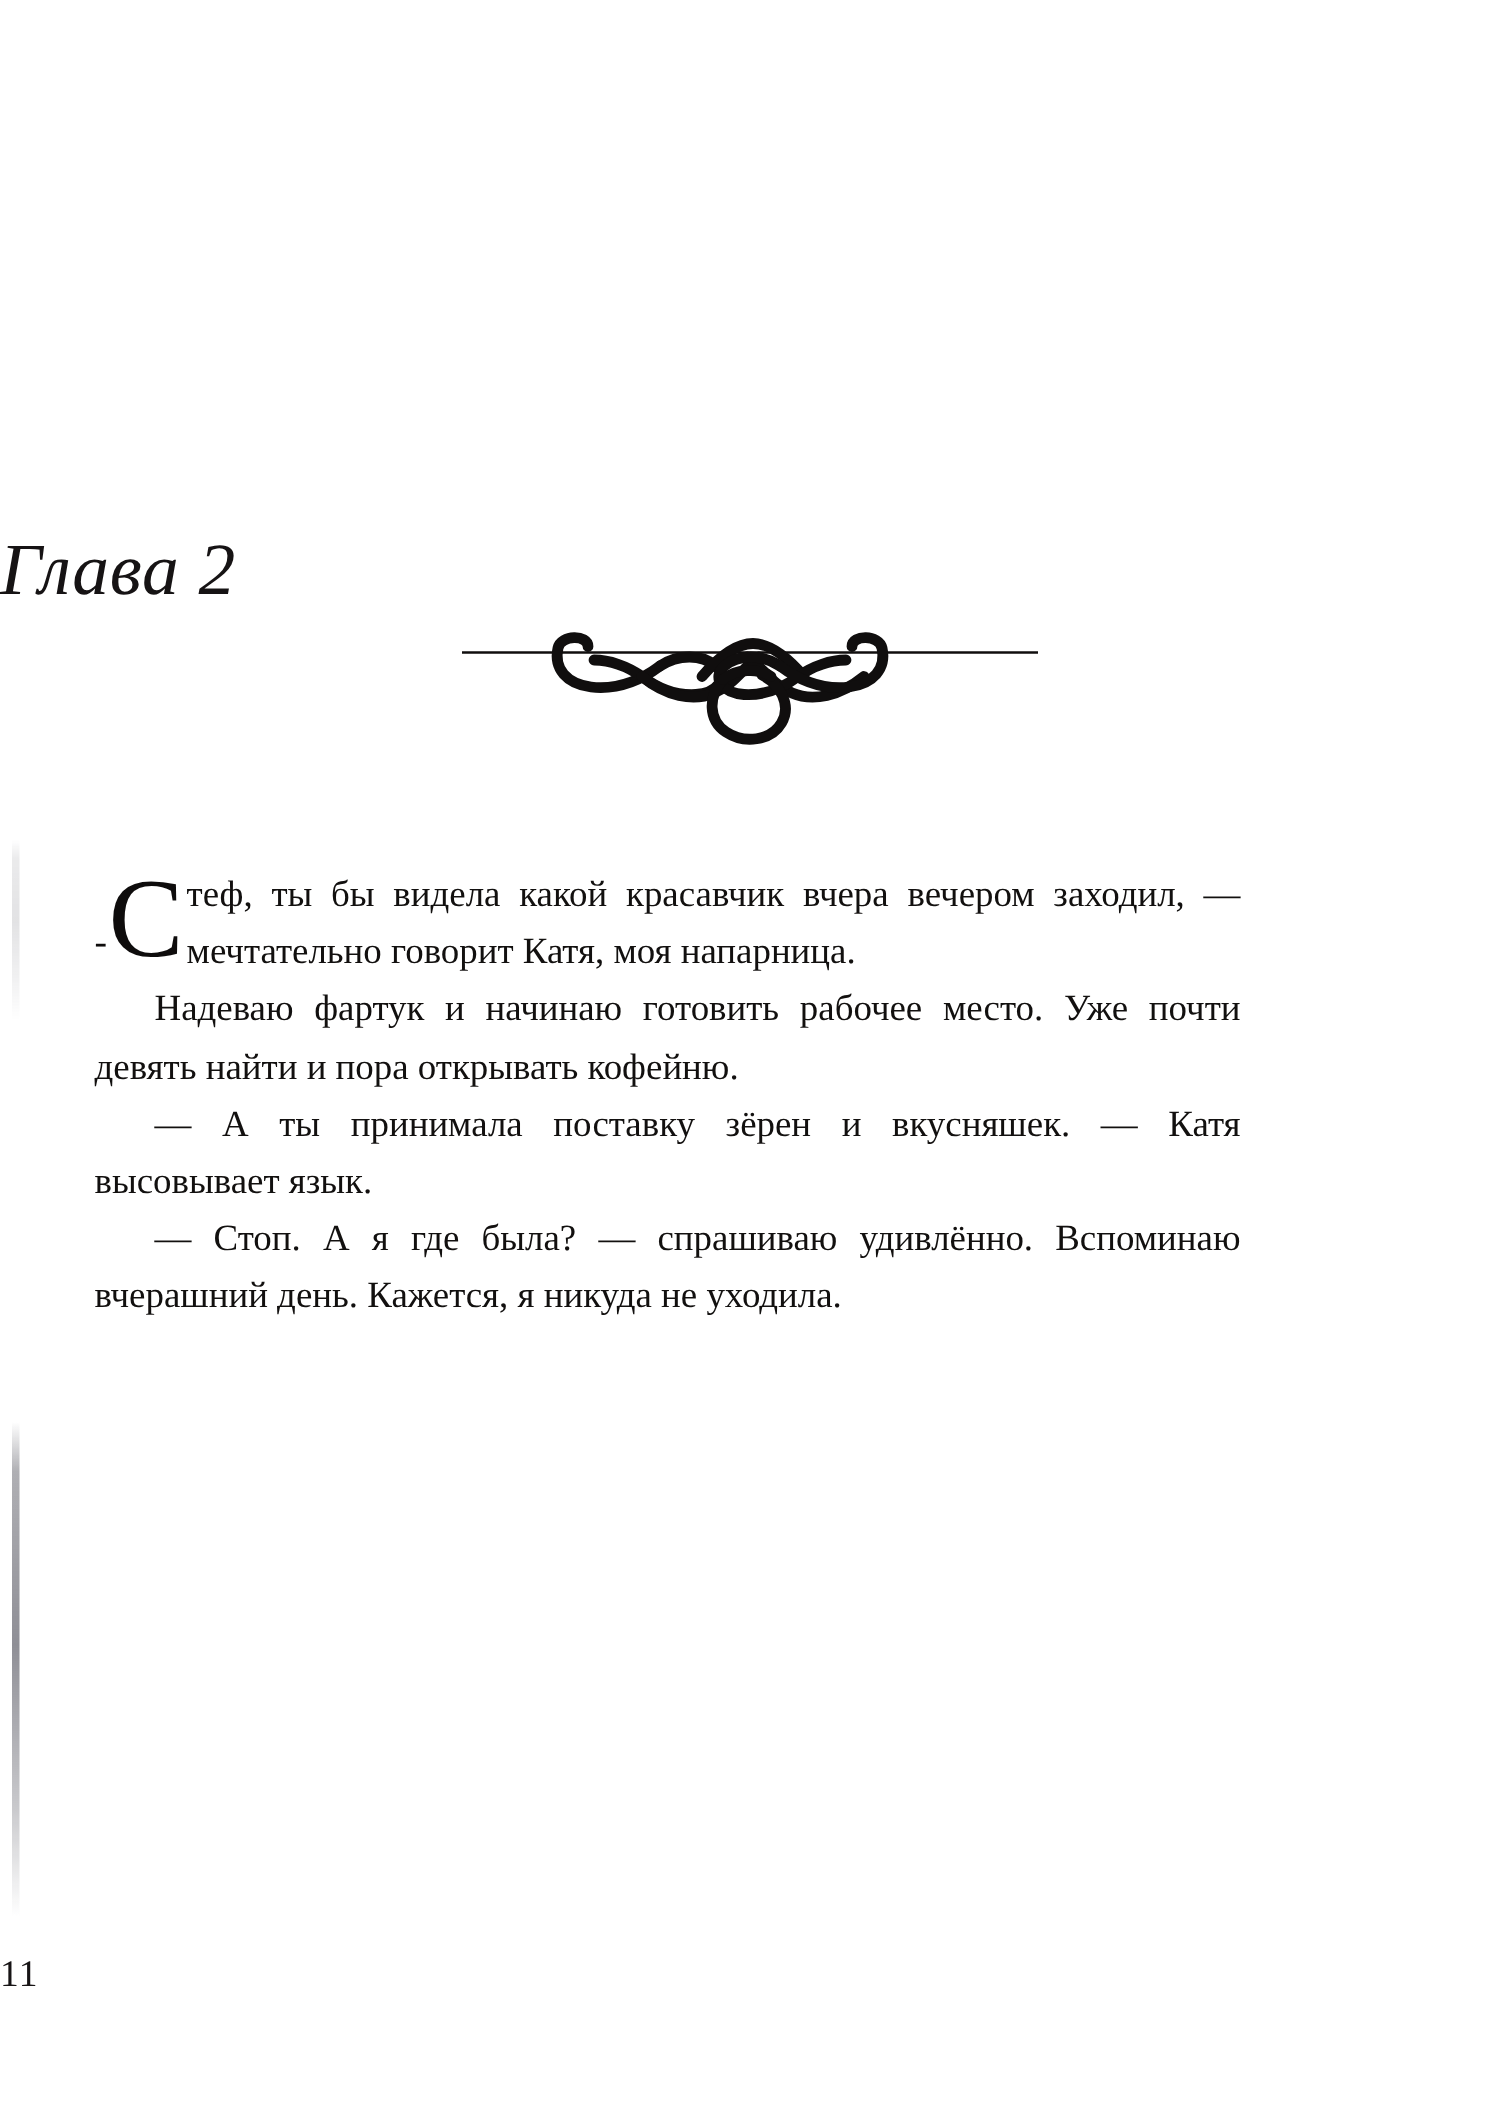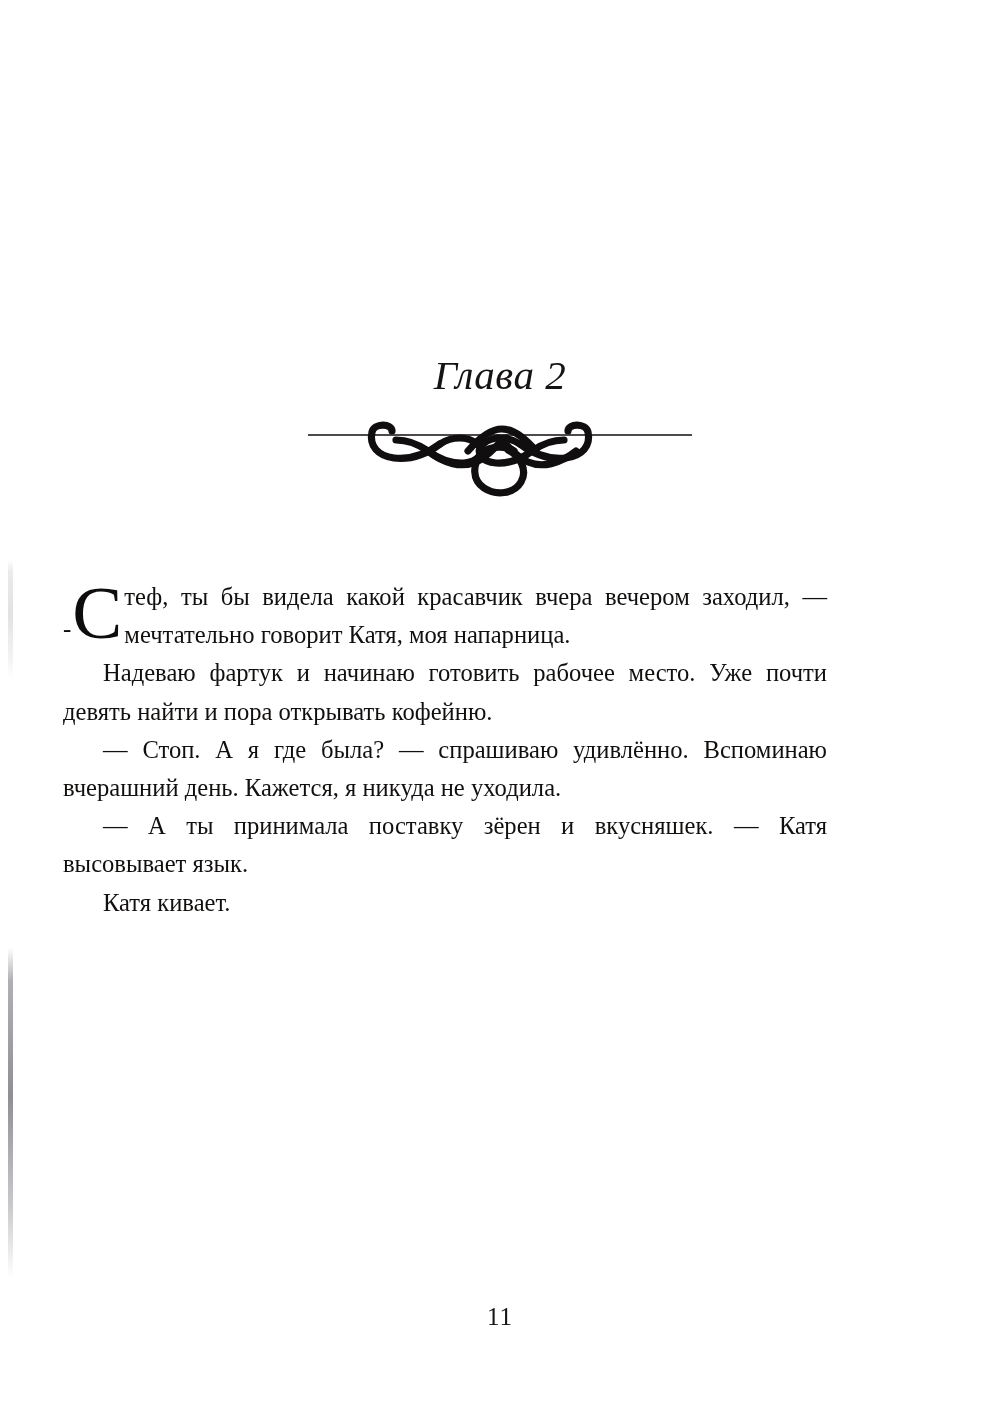--- a/index.html
+++ b/index.html
@@ -44,23 +44,22 @@
     height: 120px;
     opacity: .25;
   }
 
   
   .chapter-title {
     position: absolute;
     left: 0;
     right: 0;
     top: 355px;
-    text-align: center;
     font-style: italic;
-    font-size: 41px;
+    font-size: 49px;
     letter-spacing: 0.5px;
     line-height: 1;
     color: #161314;
   }
 
   .ornament-wrap {
     position: absolute;
     left: 0;
     right: 0;
     top: 420px;
@@ -114,21 +113,21 @@
     margin: 38px 1px 0 0;
     color: #0e0c0c;
   }
 
   
   .folio {
     position: absolute;
     left: 0;
     right: 0;
     top: 1303px;
-    text-align: center;
+    text-align: left;
     font-size: 25px;
     letter-spacing: 1px;
     color: #171415;
   }
 </style>
 </head>
 <body>
 
 <div class="page">
 
@@ -163,21 +162,20 @@
     </svg>
   </div>
 
   <div class="textblock">
 
     <p class="first dropcap-para">
       <span class="leading-dash">-</span><span class="dropcap">С</span><span>теф, ты бы видела какой красавчик вчера вечером заходил, — мечтательно говорит Катя, моя напарница.</span>
     </p>
 
     <p>Надеваю фартук и начинаю готовить рабочее место. Уже почти девять найти и пора открывать кофейню.</p>
+    <p>— А ты принимала поставку зёрен и вкусняшек. — Катя высовывает язык.</p>
     <p>— Стоп. А я где была? — спрашиваю удивлённо. Вспоминаю вчерашний день. Кажется, я никуда не уходила.</p>
-    <p>— А ты принимала поставку зёрен и вкусняшек. — Катя высовывает язык.</p>
-    <p>Катя кивает.</p>
 
   </div>
 
   <div class="folio">11</div>
 
 </div>
 
 </body></html>

